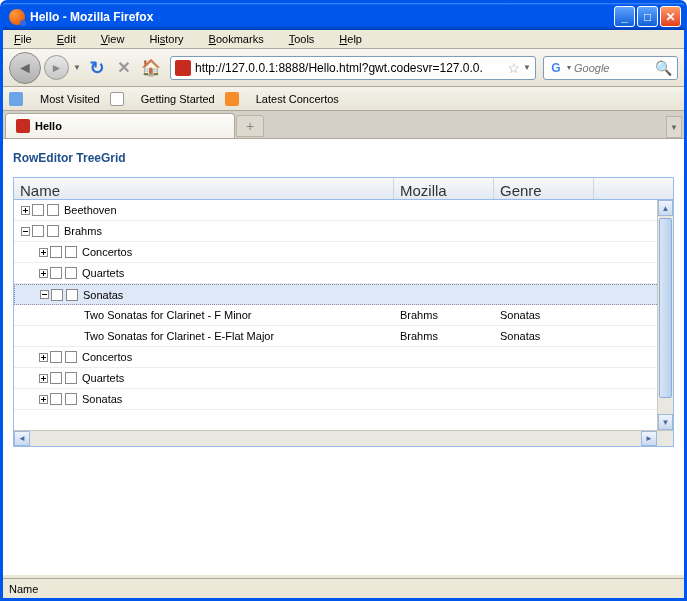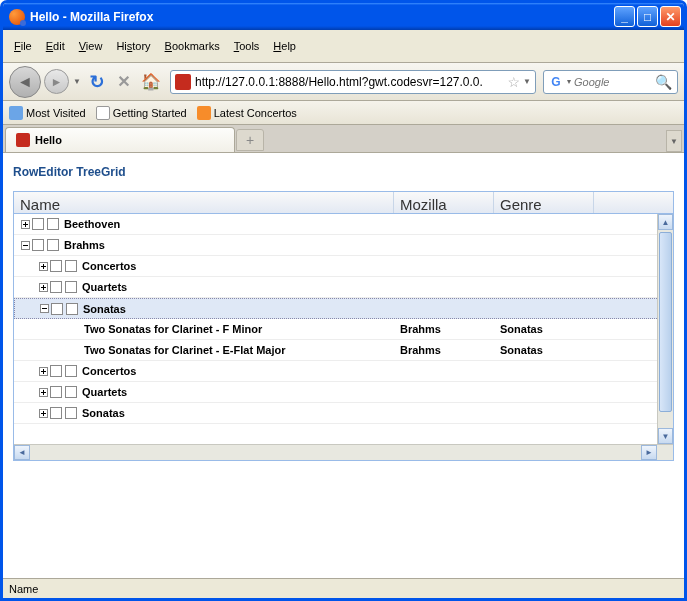--- a/index.html
+++ b/index.html
@@ -9,21 +9,21 @@
 
 .titlebar { height: 27px; background: linear-gradient(to bottom, #3B8CFF 0%, #0055EA 8%, #0055EA 85%, #003DB0 100%); display: flex; align-items: center; padding: 0 3px 0 6px; }
 .titlebar-icon { width: 16px; height: 16px; margin-right: 5px; background: radial-gradient(circle at 30% 30%, #FF9A3C, #E04B00); border-radius: 50%; position: relative; }
 .titlebar-icon::after { content: ""; position: absolute; width: 6px; height: 6px; background: #3B6BD8; border-radius: 50%; bottom: -1px; right: -1px; }
 .titlebar-text { color: #fff; font-weight: bold; font-size: 12px; flex: 1; }
 .win-btns { display: flex; gap: 2px; }
 .win-btn { width: 21px; height: 21px; border-radius: 3px; border: 1px solid #fff; display: flex; align-items: center; justify-content: center; color: #fff; font-weight: bold; font-size: 12px; cursor: pointer; }
 .win-min, .win-max { background: linear-gradient(to bottom, #5FA3FF, #1060D8); }
 .win-close { background: linear-gradient(to bottom, #FF9A6B, #E3401E); }
 
-.menubar { height: 33px; background: #ECE9D8; border-bottom: 1px solid #ACA899; display: flex; align-items: center; padding: 0 4px; }
+.menubar { height: 19px; background: #ECE9D8; border-bottom: 1px solid #ACA899; display: flex; align-items: center; padding: 0 4px; gap: 11px; }
 .menubar span { padding: 3px 7px; cursor: pointer; color: #000; }
 .menubar span u { text-decoration: underline; }
 
 .navbar { height: 38px; background: linear-gradient(to bottom, #F7F6F1, #E8E4D6); border-bottom: 1px solid #ACA899; display: flex; align-items: center; padding: 0 6px; gap: 3px; }
 .nav-back { width: 32px; height: 32px; border-radius: 50%; background: linear-gradient(to bottom, #D8D8D8, #B0B0B0); border: 1px solid #888; display: flex; align-items: center; justify-content: center; color: #666; font-size: 16px; }
 .nav-fwd { width: 25px; height: 25px; border-radius: 50%; background: linear-gradient(to bottom, #E8E8E8, #C8C8C8); border: 1px solid #999; display: flex; align-items: center; justify-content: center; color: #888; font-size: 12px; }
 .nav-drop { width: 10px; color: #666; font-size: 8px; text-align: center; }
 .nav-reload { width: 24px; height: 24px; display: flex; align-items: center; justify-content: center; color: #2C6FD8; font-size: 18px; font-weight: bold; }
 .nav-stop { width: 24px; height: 24px; display: flex; align-items: center; justify-content: center; color: #999; font-size: 16px; font-weight: bold; }
 .nav-home { width: 24px; height: 24px; display: flex; align-items: center; justify-content: center; font-size: 16px; }
@@ -32,21 +32,21 @@
 .urlbar input { border: none; outline: none; flex: 1; font-size: 12px; min-width: 0; }
 .urlbar-star { color: #aaa; font-size: 14px; margin-left: 3px; }
 .urlbar-drop { color: #666; font-size: 8px; margin-left: 3px; }
 .searchbox { width: 135px; height: 24px; background: #fff; border: 1px solid #7F9DB9; border-radius: 3px; display: flex; align-items: center; padding: 0 4px; }
 .search-g { width: 16px; height: 16px; margin-right: 3px; display: flex; align-items: center; justify-content: center; font-size: 12px; font-weight: bold; }
 .search-g span:nth-child(1){color:#4285F4} .search-g span:nth-child(2){color:#EA4335}
 .searchbox input { border: none; outline: none; flex: 1; font-size: 11px; font-style: italic; color: #999; min-width: 0; }
 .search-go { color: #5B9BD5; font-size: 14px; }
 
 .bookbar { height: 24px; background: linear-gradient(to bottom, #F5F3EB, #E8E4D6); border-bottom: 1px solid #ACA899; display: flex; align-items: center; padding: 0 6px; gap: 10px; }
-.book-item { display: flex; align-items: center; gap: 3px; cursor: pointer; font-size: 11px; }
+.book-item { display: flex; align-items: center; gap: 17px; cursor: pointer; font-size: 11px; }
 .book-icon { width: 14px; height: 14px; background: #6BA5E7; border-radius: 2px; }
 .book-icon.doc { background: #fff; border: 1px solid #999; }
 .book-icon.rss { background: #F78C2A; }
 
 .tabbar { height: 28px; background: #D4D0C8; display: flex; align-items: flex-end; padding: 0 2px; border-bottom: 1px solid #ACA899; position: relative; }
 .tab { height: 25px; background: linear-gradient(to bottom, #FDFDFB, #F2F0E8); border: 1px solid #ACA899; border-bottom: none; border-radius: 4px 4px 0 0; padding: 0 10px; display: flex; align-items: center; gap: 5px; font-size: 11px; min-width: 230px; position: relative; z-index: 2; }
 .tab-icon { width: 14px; height: 14px; background: #C52B1E; border-radius: 2px; }
 .tab-new { width: 28px; height: 22px; background: #DDD9CE; border: 1px solid #B8B4A8; border-radius: 3px 3px 0 0; display: flex; align-items: center; justify-content: center; color: #888; font-size: 14px; margin-left: 1px; margin-bottom: 1px; cursor: pointer; }
 .tab-list { position: absolute; right: 2px; width: 16px; height: 22px; background: #DDD9CE; border: 1px solid #B8B4A8; display: flex; align-items: center; justify-content: center; color: #666; font-size: 8px; }
 
@@ -55,21 +55,21 @@
 
 .grid { border: 1px solid #99BBE8; position: relative; }
 .grid-header { display: flex; background: linear-gradient(to bottom, #F9F9F9, #E3E9F3); border-bottom: 1px solid #99BBE8; height: 22px; }
 .gh-cell { padding: 4px 6px; border-right: 1px solid #C8D6E8; font-size: 15px; color: #333; }
 .gh-name { width: 380px; }
 .gh-author { width: 100px; }
 .gh-genre { width: 100px; }
 .gh-scroll { flex: 1; border-right: none; }
 
 .grid-body { position: relative; height: 230px; overflow: hidden; }
-.grow { display: flex; align-items: center; height: 21px; border-bottom: 1px solid #EDEDED; font-size: 11px; font-weight: bold; }
+.grow { display: flex; align-items: center; height: 21px; border-bottom: 1px solid #EDEDED; font-size: 11px; }
 .grow.sel { background: #DFE8F6; border: 1px dotted #88A; }
 .gc-name { width: 380px; display: flex; align-items: center; padding-left: 4px; }
 .gc-author { width: 100px; padding-left: 6px; }
 .gc-genre { width: 100px; padding-left: 6px; }
 .indent { display: inline-block; width: 18px; }
 .expander { width: 14px; height: 14px; display: inline-flex; align-items: center; justify-content: center; cursor: pointer; color: #555; font-size: 12px; }
 .chk { width: 12px; height: 12px; border: 1px solid #888; background: #fff; display: inline-block; margin-right: 3px; cursor: pointer; }
 
 .vscroll { position: absolute; right: 0; top: 0; bottom: 0; width: 16px; background: #E8E8E0; border-left: 1px solid #C8C8C0; }
 .vs-up, .vs-down { height: 16px; background: linear-gradient(to bottom,#EEF4FC,#C8DAF0); border: 1px solid #9CB8DC; display: flex; align-items: center; justify-content: center; font-size: 8px; color: #4A6A9C; cursor: pointer; }

